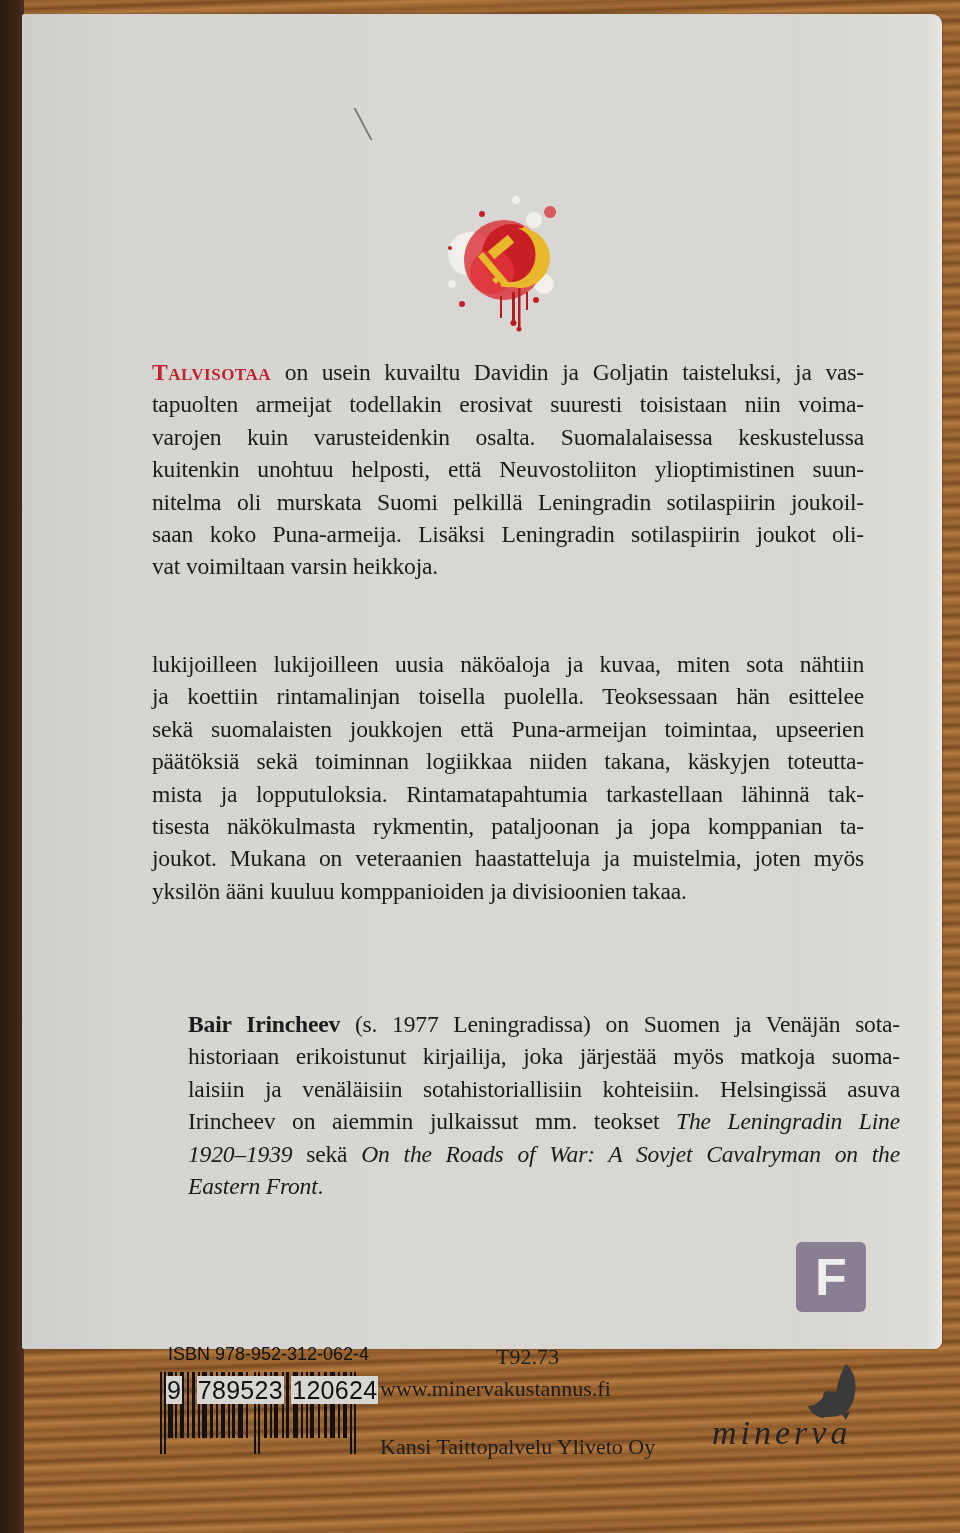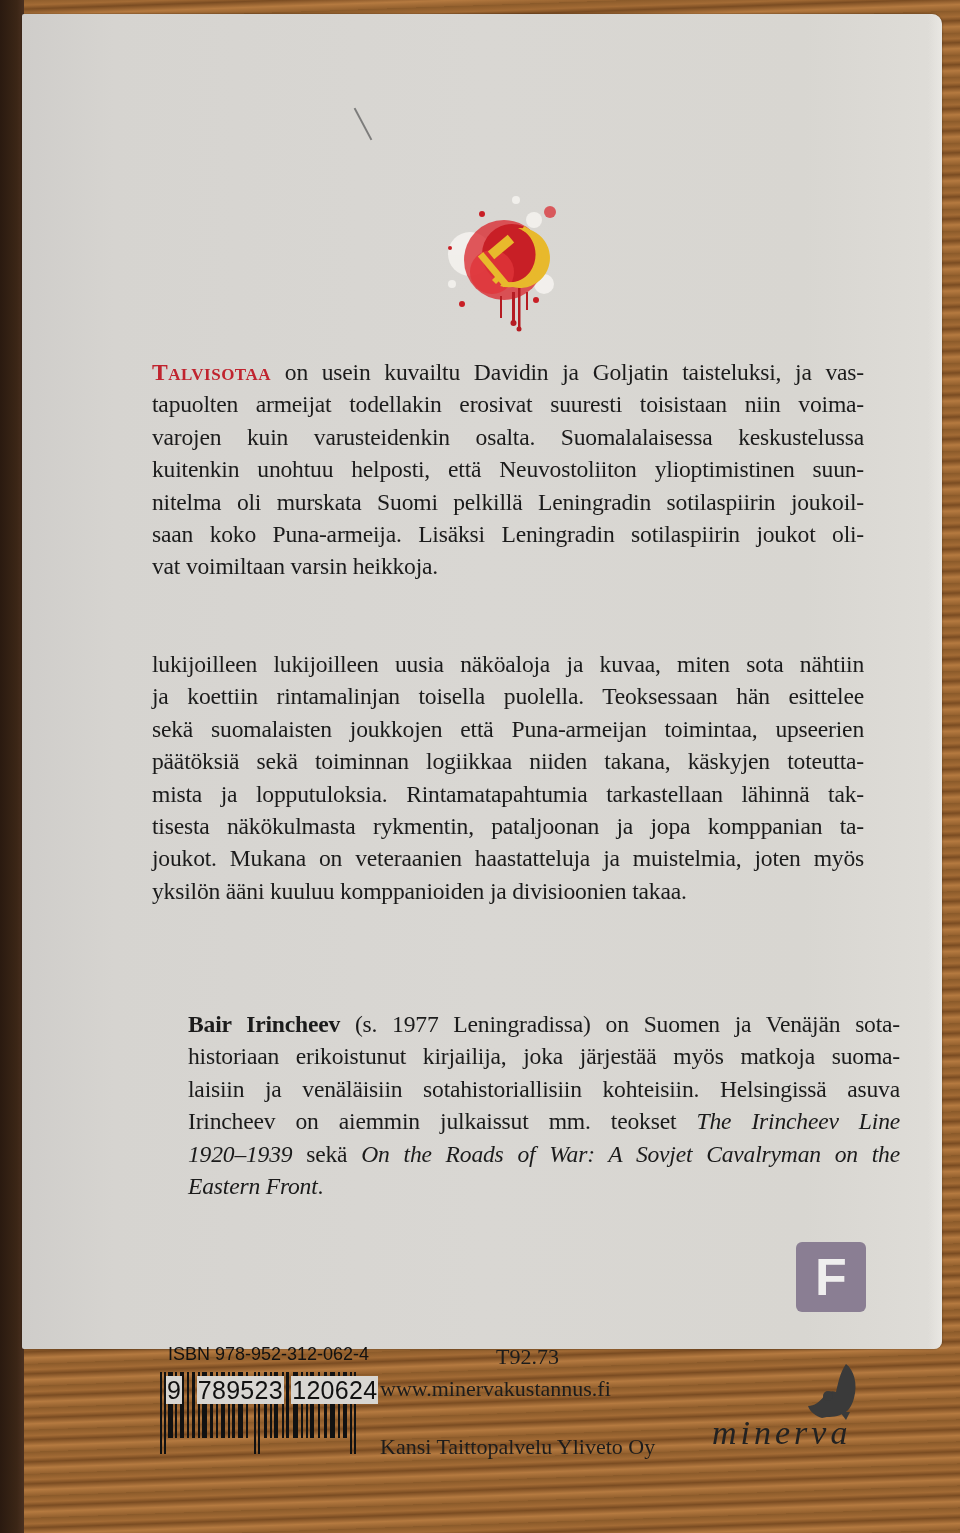--- a/index.html
+++ b/index.html
@@ -116,21 +116,21 @@
     <span class="line">mista ja lopputuloksia. Rintamatapahtumia tarkastellaan lähinnä tak-</span>
     <span class="line">tisesta näkökulmasta rykmentin, pataljoonan ja jopa komppanian ta-</span>
     <span class="line">joukot. Mukana on veteraanien haastatteluja ja muistelmia, joten myös</span>
     <span class="line last">yksilön ääni kuuluu komppanioiden ja divisioonien takaa.</span>
   </div>
 
   <div class="para" style="top:994px; left:130px;margin-left:36px;">
     <span class="line"><span class="bold">Bair Irincheev</span><span> (s. 1977 Leningradissa) on Suomen ja Venäjän sota-</span></span>
     <span class="line">historiaan erikoistunut kirjailija, joka järjestää myös matkoja suoma-</span>
     <span class="line">laisiin ja venäläisiin sotahistoriallisiin kohteisiin. Helsingissä asuva</span>
-    <span class="line"><span>Irincheev on aiemmin julkaissut mm. teokset </span><span class="ital">The Irincheev Line</span></span>
+    <span class="line"><span>Irincheev on aiemmin julkaissut mm. teokset </span><span class="ital">The Leningradin Line</span></span>
     <span class="line"><span class="ital">1920–1939</span><span> sekä </span><span class="ital">On the Roads of War: A Sovjet Cavalryman on the</span></span>
     <span class="line last"><span class="ital">Eastern Front</span><span>.</span></span>
   </div>
 
   <div class="f-badge" style="left:774px;">F</div>
 
   <div class="isbn-label" style="left:126px;margin-left:20px;">ISBN 978-952-312-062-4</div>
 
   <div class="barcode" style="left:138px;">
     <svg width="210" height="82" viewBox="0 0 210 82">

